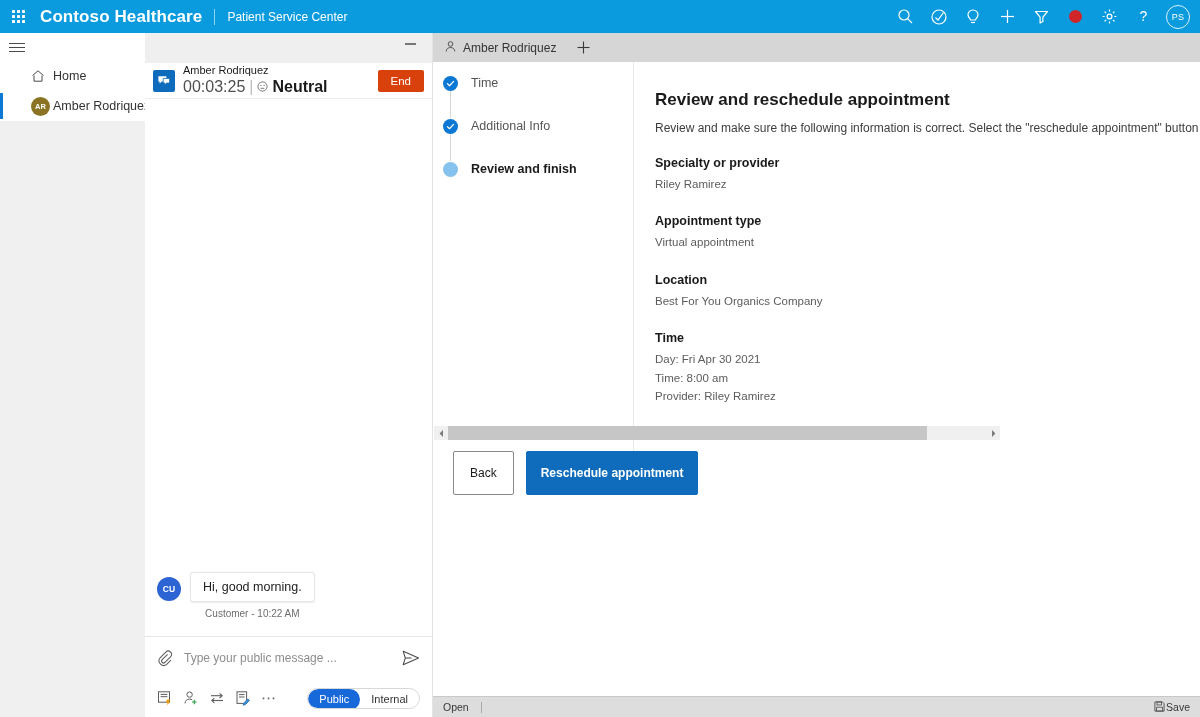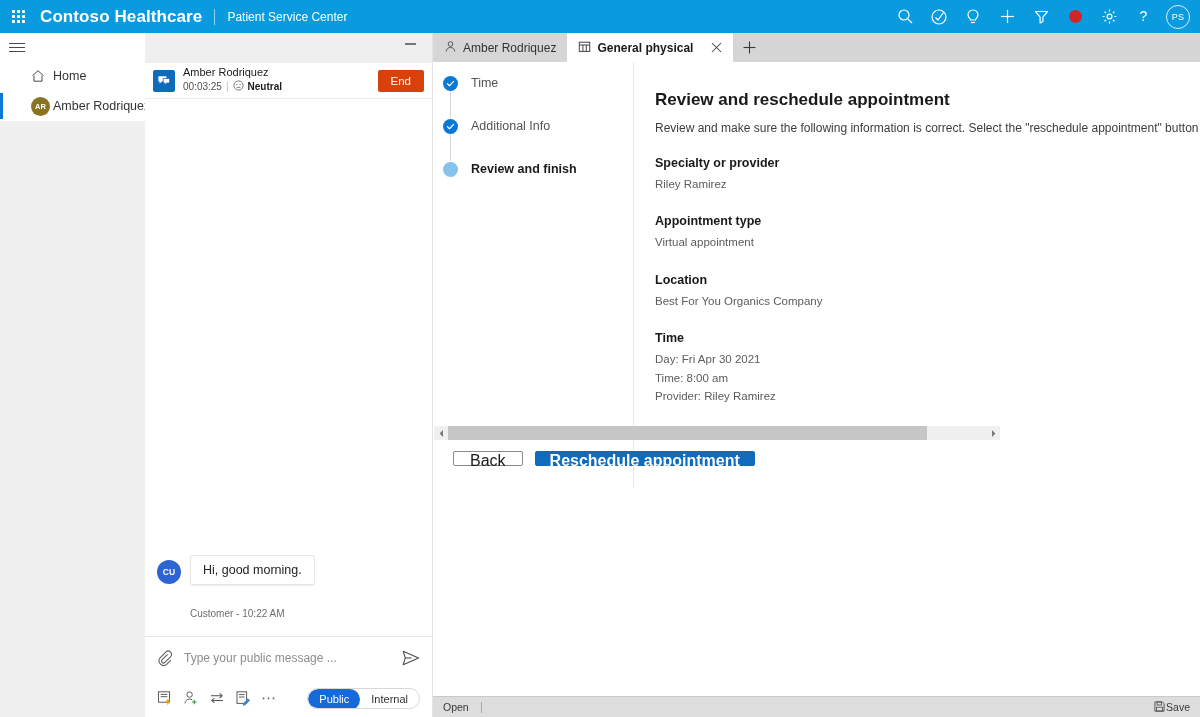--- a/index.html
+++ b/index.html
@@ -104,21 +104,21 @@
   .chat-header {
     height: 36px; display: flex; align-items: center; padding: 0 8px;
     border-bottom: 1px solid #ededed; background: #ffffff;
   }
   .chat-icon-box {
     width: 22px; height: 22px; background: #0f6cbd; border-radius: 2px;
     display: flex; align-items: center; justify-content: center; flex: none;
   }
   .chat-meta { margin-left: 8px; line-height: 1.25; }
   .chat-name { font-size: 11px; color: #1b1b1b; }
-  .chat-sub { font-size: 10px; color: #4f4f4f; display: flex; align-items: center; gap: 4px; }
+  .chat-sub { font-size: 16px; color: #4f4f4f; display: flex; align-items: center; gap: 4px; }
   .chat-sub .divider { color: #bdbdbd; }
   .smiley { display: inline-block; vertical-align: -2px; }
   .sentiment { font-weight: 600; color: #1b1b1b; }
   .end-btn {
     margin-left: auto; background: #d8400c; color: #ffffff; border: none;
     font-size: 11.5px; font-family: inherit; padding: 5px 13px; border-radius: 2px;
     cursor: pointer;
   }
   .chat-body { flex: 1; position: relative; background: #ffffff; }
   .msg-row {
@@ -128,21 +128,21 @@
     width: 24px; height: 24px; border-radius: 50%; background: #2c64d4; color: #fff;
     font-size: 8.5px; font-weight: 600; display: flex; align-items: center; justify-content: center;
     margin-top: 5px; flex: none;
   }
   .msg-col { margin-left: 9px; }
   .msg-bubble {
     background: #ffffff; border: 1px solid #e6e6e6; border-radius: 3px;
     padding: 7px 12px; font-size: 12.5px; color: #212121; display: inline-block;
     box-shadow: 0 .5px 1.5px rgba(0,0,0,.08);
   }
-  .msg-caption { font-size: 10px; color: #6d6d6d; margin-top: 23px; }
+  .msg-caption { font-size: 10px; color: #6d6d6d; margin-top: 6px; text-align: center; }
 
   .composer { border-top: 1px solid #e6e6e6; background: #ffffff; }
   .composer-input-row {
     height: 42px; display: flex; align-items: center; padding: 0 12px;
   }
   .clip { cursor: pointer; display: flex; align-items: center; }
   .msg-input {
     flex: 1; border: none; outline: none; font-family: inherit; font-size: 12px;
     color: #3b3b3b; margin-left: 12px; background: transparent;
   }
@@ -237,22 +237,22 @@
   .hs-track { flex: 1; height: 14px; position: relative; }
   .hs-thumb {
     position: absolute; left: 0; top: 0; height: 14px; width: 89%;
     background: #c6c6c6; cursor: pointer;
   }
 
   .actions {
     position: absolute; left: 20px; top: 389px; display: flex; gap: 12px;
   }
   .btn {
-    font-family: inherit; font-size: 16px; border-radius: 2px; cursor: pointer;
-    height: 15px; padding: 0 16px;
+    font-family: inherit; font-size: 12px; border-radius: 2px; cursor: pointer;
+    height: 44px; padding: 0 16px;
   }
   .btn-secondary { background: #ffffff; border: 1px solid #8a8a8a; color: #1a1a1a; }
   .btn-primary { background: #0f6cbd; border: 1px solid #0f6cbd; color: #ffffff; font-weight: 600; padding: 0 14px; }
 
   
   .statusbar {
     position: absolute; left: 433px; top: 696px; width: 767px; height: 21px;
     background: #dddddd; border-top: 1px solid #c9c9c9;
     display: flex; align-items: center; padding: 0 10px;
     font-size: 10.5px; color: #383838;
@@ -456,37 +456,20 @@
 <div class="tabstrip">
   <div class="tab">
     <span>
       <svg width="13" height="13" viewBox="0 0 13 13">
           <circle cx="6.5" cy="4" r="2.3" fill="none" stroke="#555" stroke-width="1"></circle>
           <path d="M2.2 11.4c0-2.4 1.9-3.9 4.3-3.9s4.3 1.5 4.3 3.9" fill="none" stroke="#555" stroke-width="1"></path>
         </svg>
     </span>
     <span>Amber Rodriquez</span>
   </div>
-  <div class="tab active">
-    <span>
-      <svg width="13" height="13" viewBox="0 0 13 13">
-          <rect x="1.3" y="2.2" width="10.4" height="9.2" fill="none" stroke="#444" stroke-width="1"></rect>
-          <line x1="1.3" y1="5" x2="11.7" y2="5" stroke="#444" stroke-width="1"></line>
-          <line x1="4.9" y1="5" x2="4.9" y2="11.4" stroke="#444" stroke-width="1"></line>
-          <line x1="8.3" y1="5" x2="8.3" y2="11.4" stroke="#444" stroke-width="1"></line>
-        </svg>
-    </span>
-    <span>General physical</span>
-    <span class="tab-close">
-      <svg width="11" height="11" viewBox="0 0 11 11">
-          <line x1="1" y1="1" x2="10" y2="10" stroke="#444" stroke-width="1.05"></line>
-          <line x1="10" y1="1" x2="1" y2="10" stroke="#444" stroke-width="1.05"></line>
-        </svg>
-    </span>
-  </div>
   <div class="tab-add">
     <svg width="15" height="15" viewBox="0 0 15 15">
         <line x1="7.5" y1="1.5" x2="7.5" y2="13.5" stroke="#3b3b3b" stroke-width="1.1"></line>
         <line x1="1.5" y1="7.5" x2="13.5" y2="7.5" stroke="#3b3b3b" stroke-width="1.1"></line>
       </svg>
   </div>
 </div>
 
 <div class="mainarea">
 

